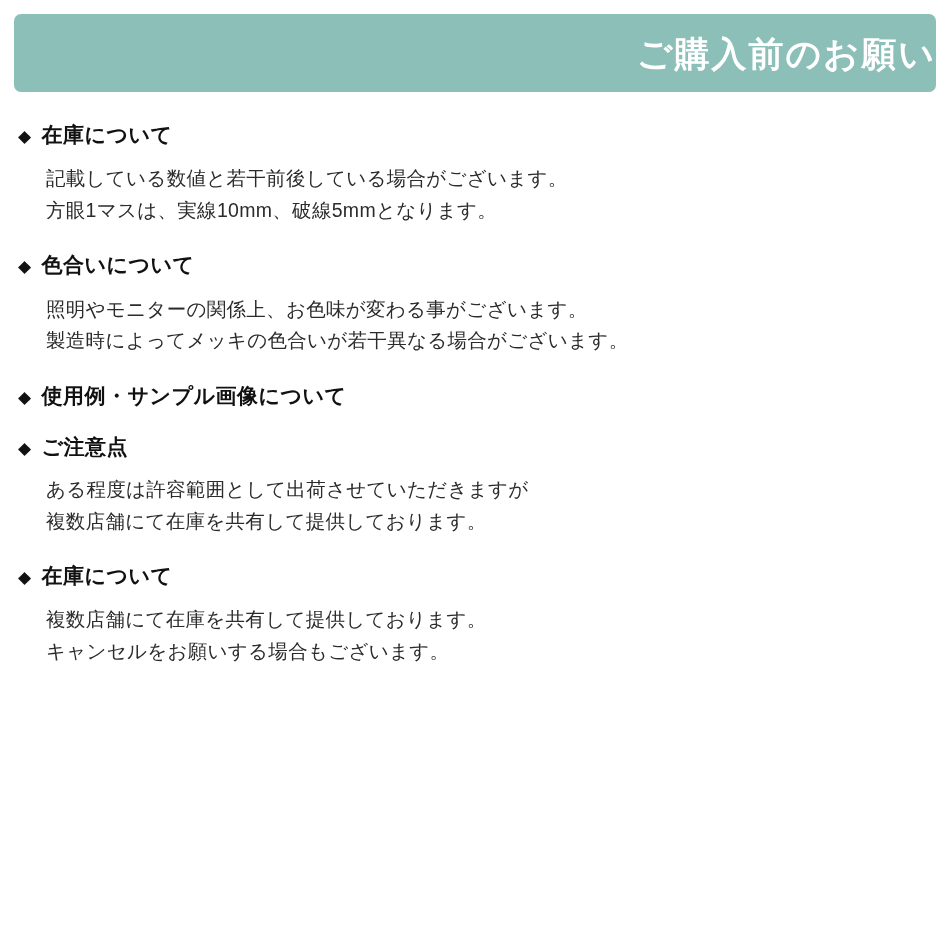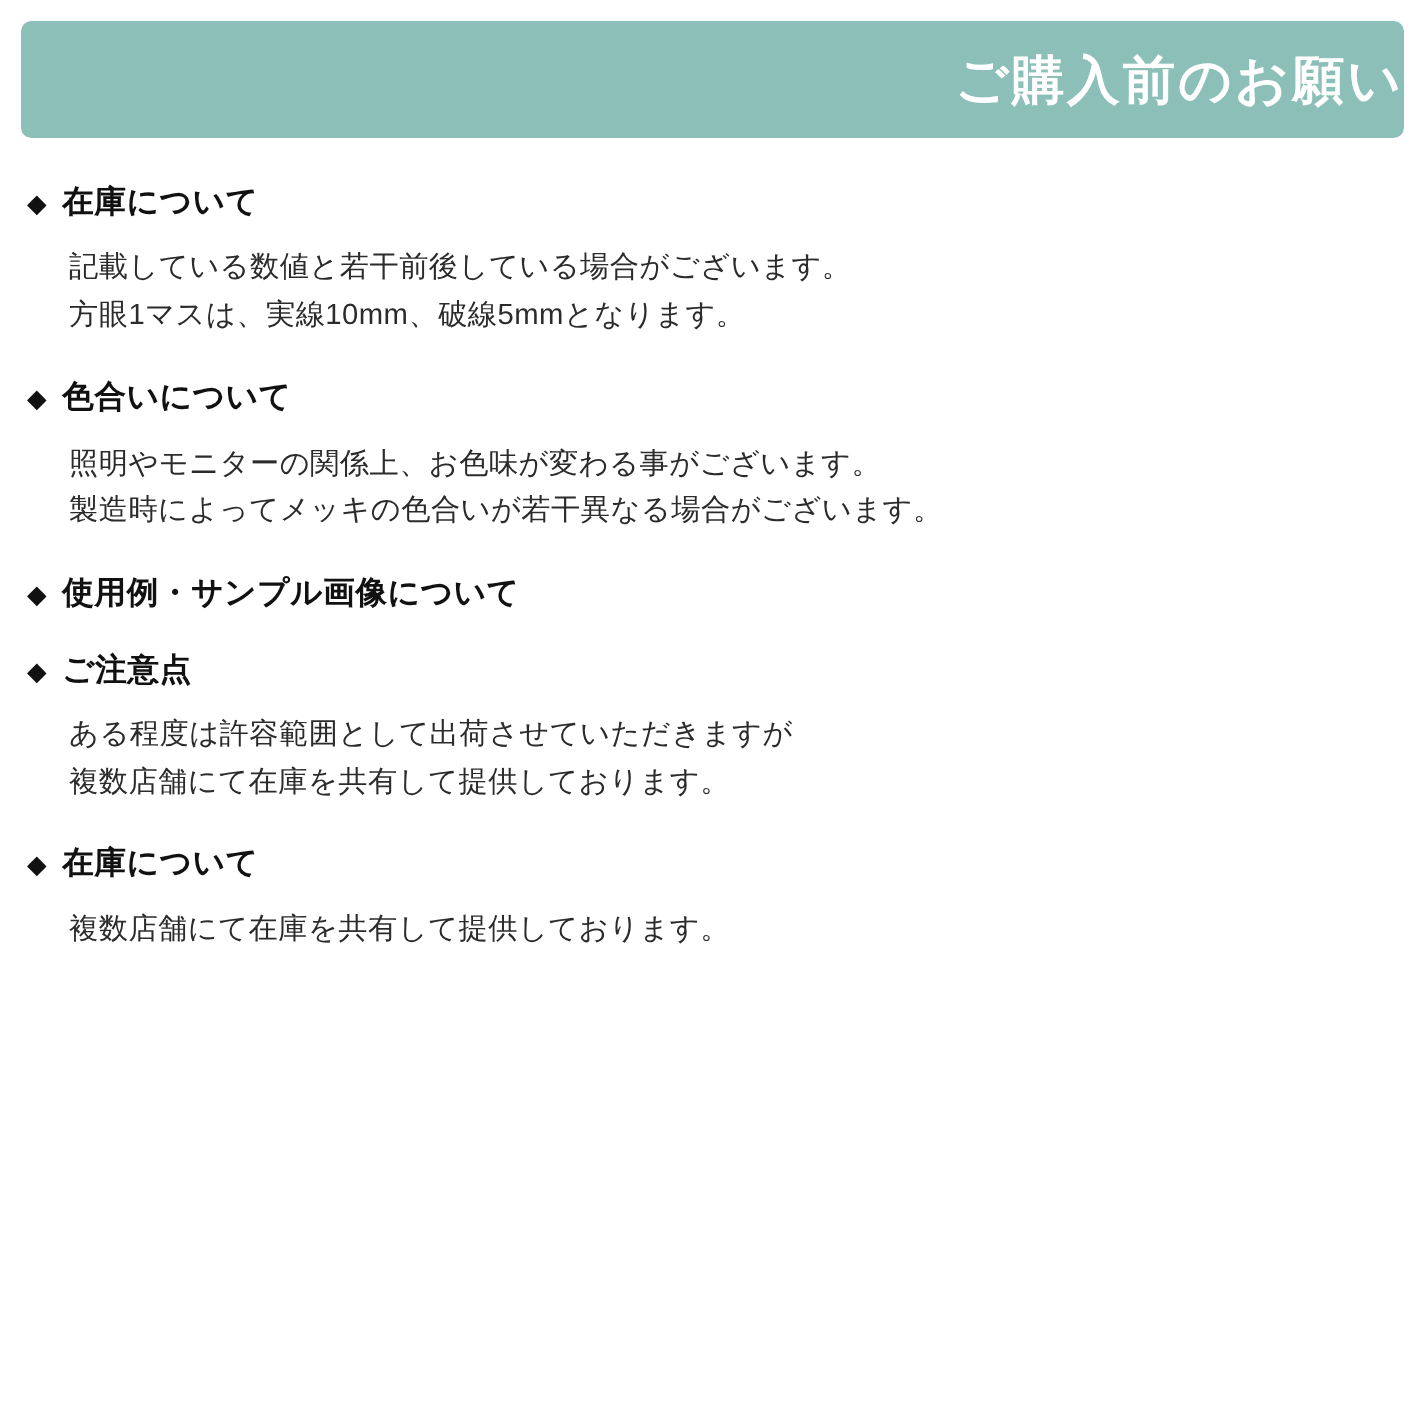--- a/index.html
+++ b/index.html
@@ -124,17 +124,18 @@
       </div>
     </div>
 
     <div class="section">
       <div class="heading">
         <span class="diamond">◆</span>
         <span>在庫について</span>
       </div>
       <div class="body-lines">
         <div class="line">複数店舗にて在庫を共有して提供しております。</div>
+        <div class="line">キャンセルをお願いする場合もございます。</div>
       </div>
     </div>
 
   </div>
 </div>
 
 </body></html>

